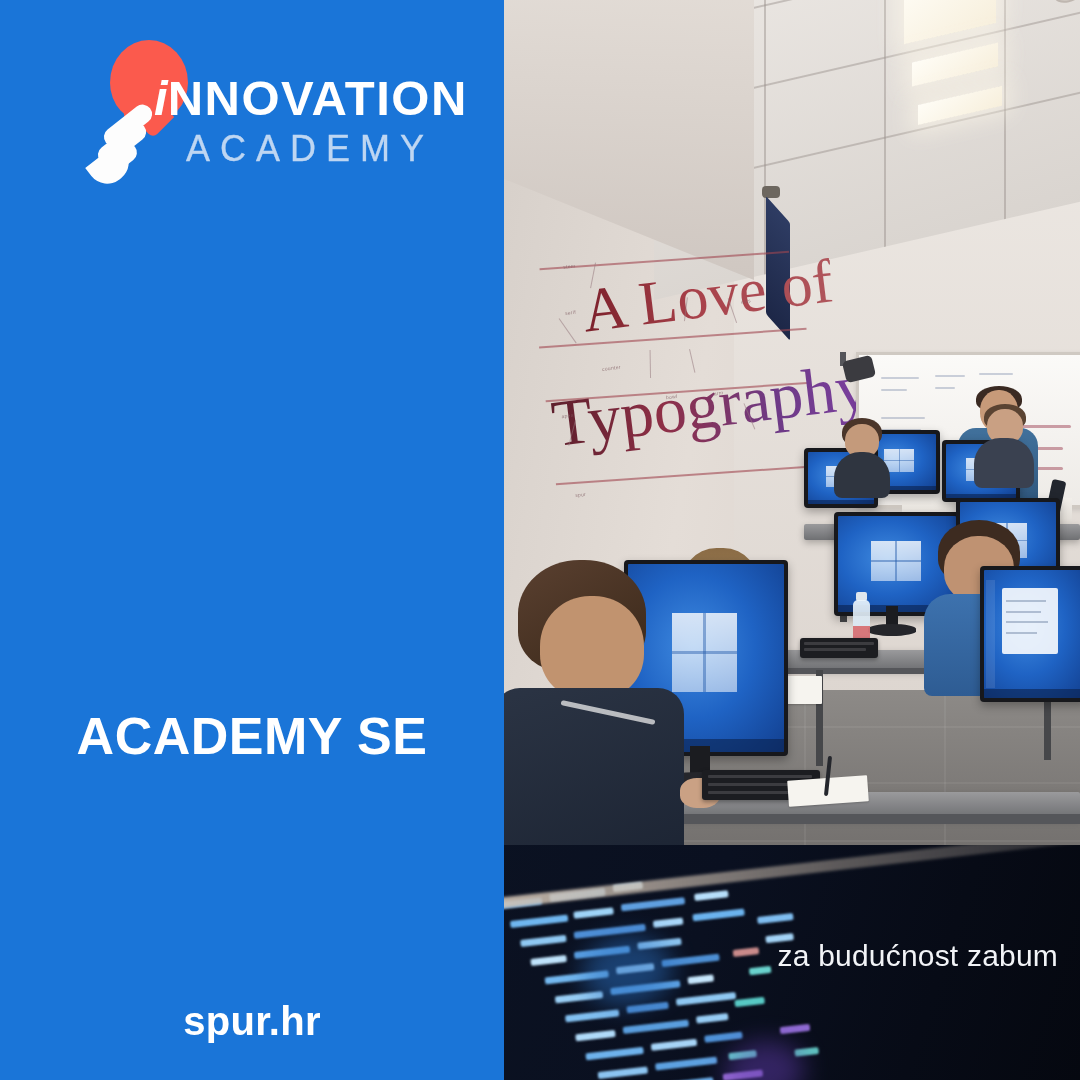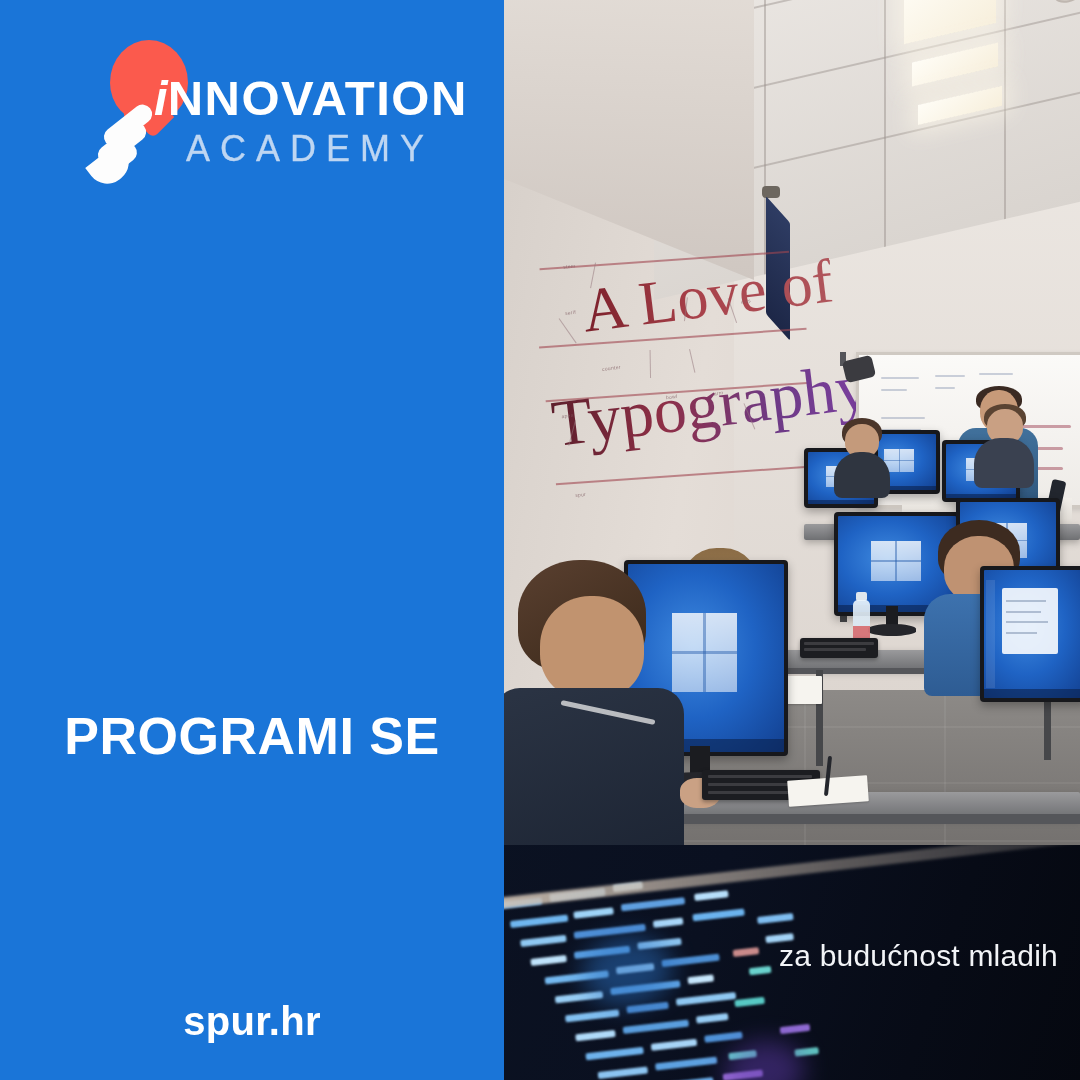--- a/index.html
+++ b/index.html
@@ -149,21 +149,21 @@
         <div class="screw s1"></div>
         <div class="screw s2"></div>
         <div class="screw s3"></div>
       </div>
       <div class="brand-main">
         <span class="i-glyph">i</span><span>NNOVATION</span>
       </div>
       <div class="brand-sub">ACADEMY</div>
     </div>
 
-    <div class="cta">PROGRAMI SE</div>
+    <div class="cta">ACADEMY SE</div>
     <div class="site">spur.hr</div>
   </div>
 
   <div class="photo">
 
     <div class="wall-left"></div>
     <div class="wall-back"></div>
 
     <div class="ceiling">
       <div class="ceil-line" style="left:0;top:60px;width:470px;height:1.5px;"></div>
@@ -404,18 +404,18 @@
         <div class="cl" style="left:322px;top:252px;width:24px;background:#5ec4bf;"></div>
         <div class="cl" style="left:44px;top:72px;width:44px;background:#5ba6ea;"></div>
         <div class="cl" style="left:96px;top:70px;width:56px;background:#86c2f0;"></div>
         <div class="cl" style="left:160px;top:68px;width:30px;background:#b9e0fb;"></div>
         <div class="glow" style="left:120px;top:120px;width:90px;height:70px;background:#2a6fc0;"></div>
         <div class="glow" style="left:250px;top:240px;width:80px;height:60px;background:#5e3aa8;"></div>
       </div>
       <div class="bezel"></div>
 
       <div class="zabum">
-        <div class="z-tag">za budućnost mladih</div>
+        <div class="z-tag">za budućnost zabum</div>
       </div>
     </div>
 
   </div>
 </div>
 
 </body></html>

